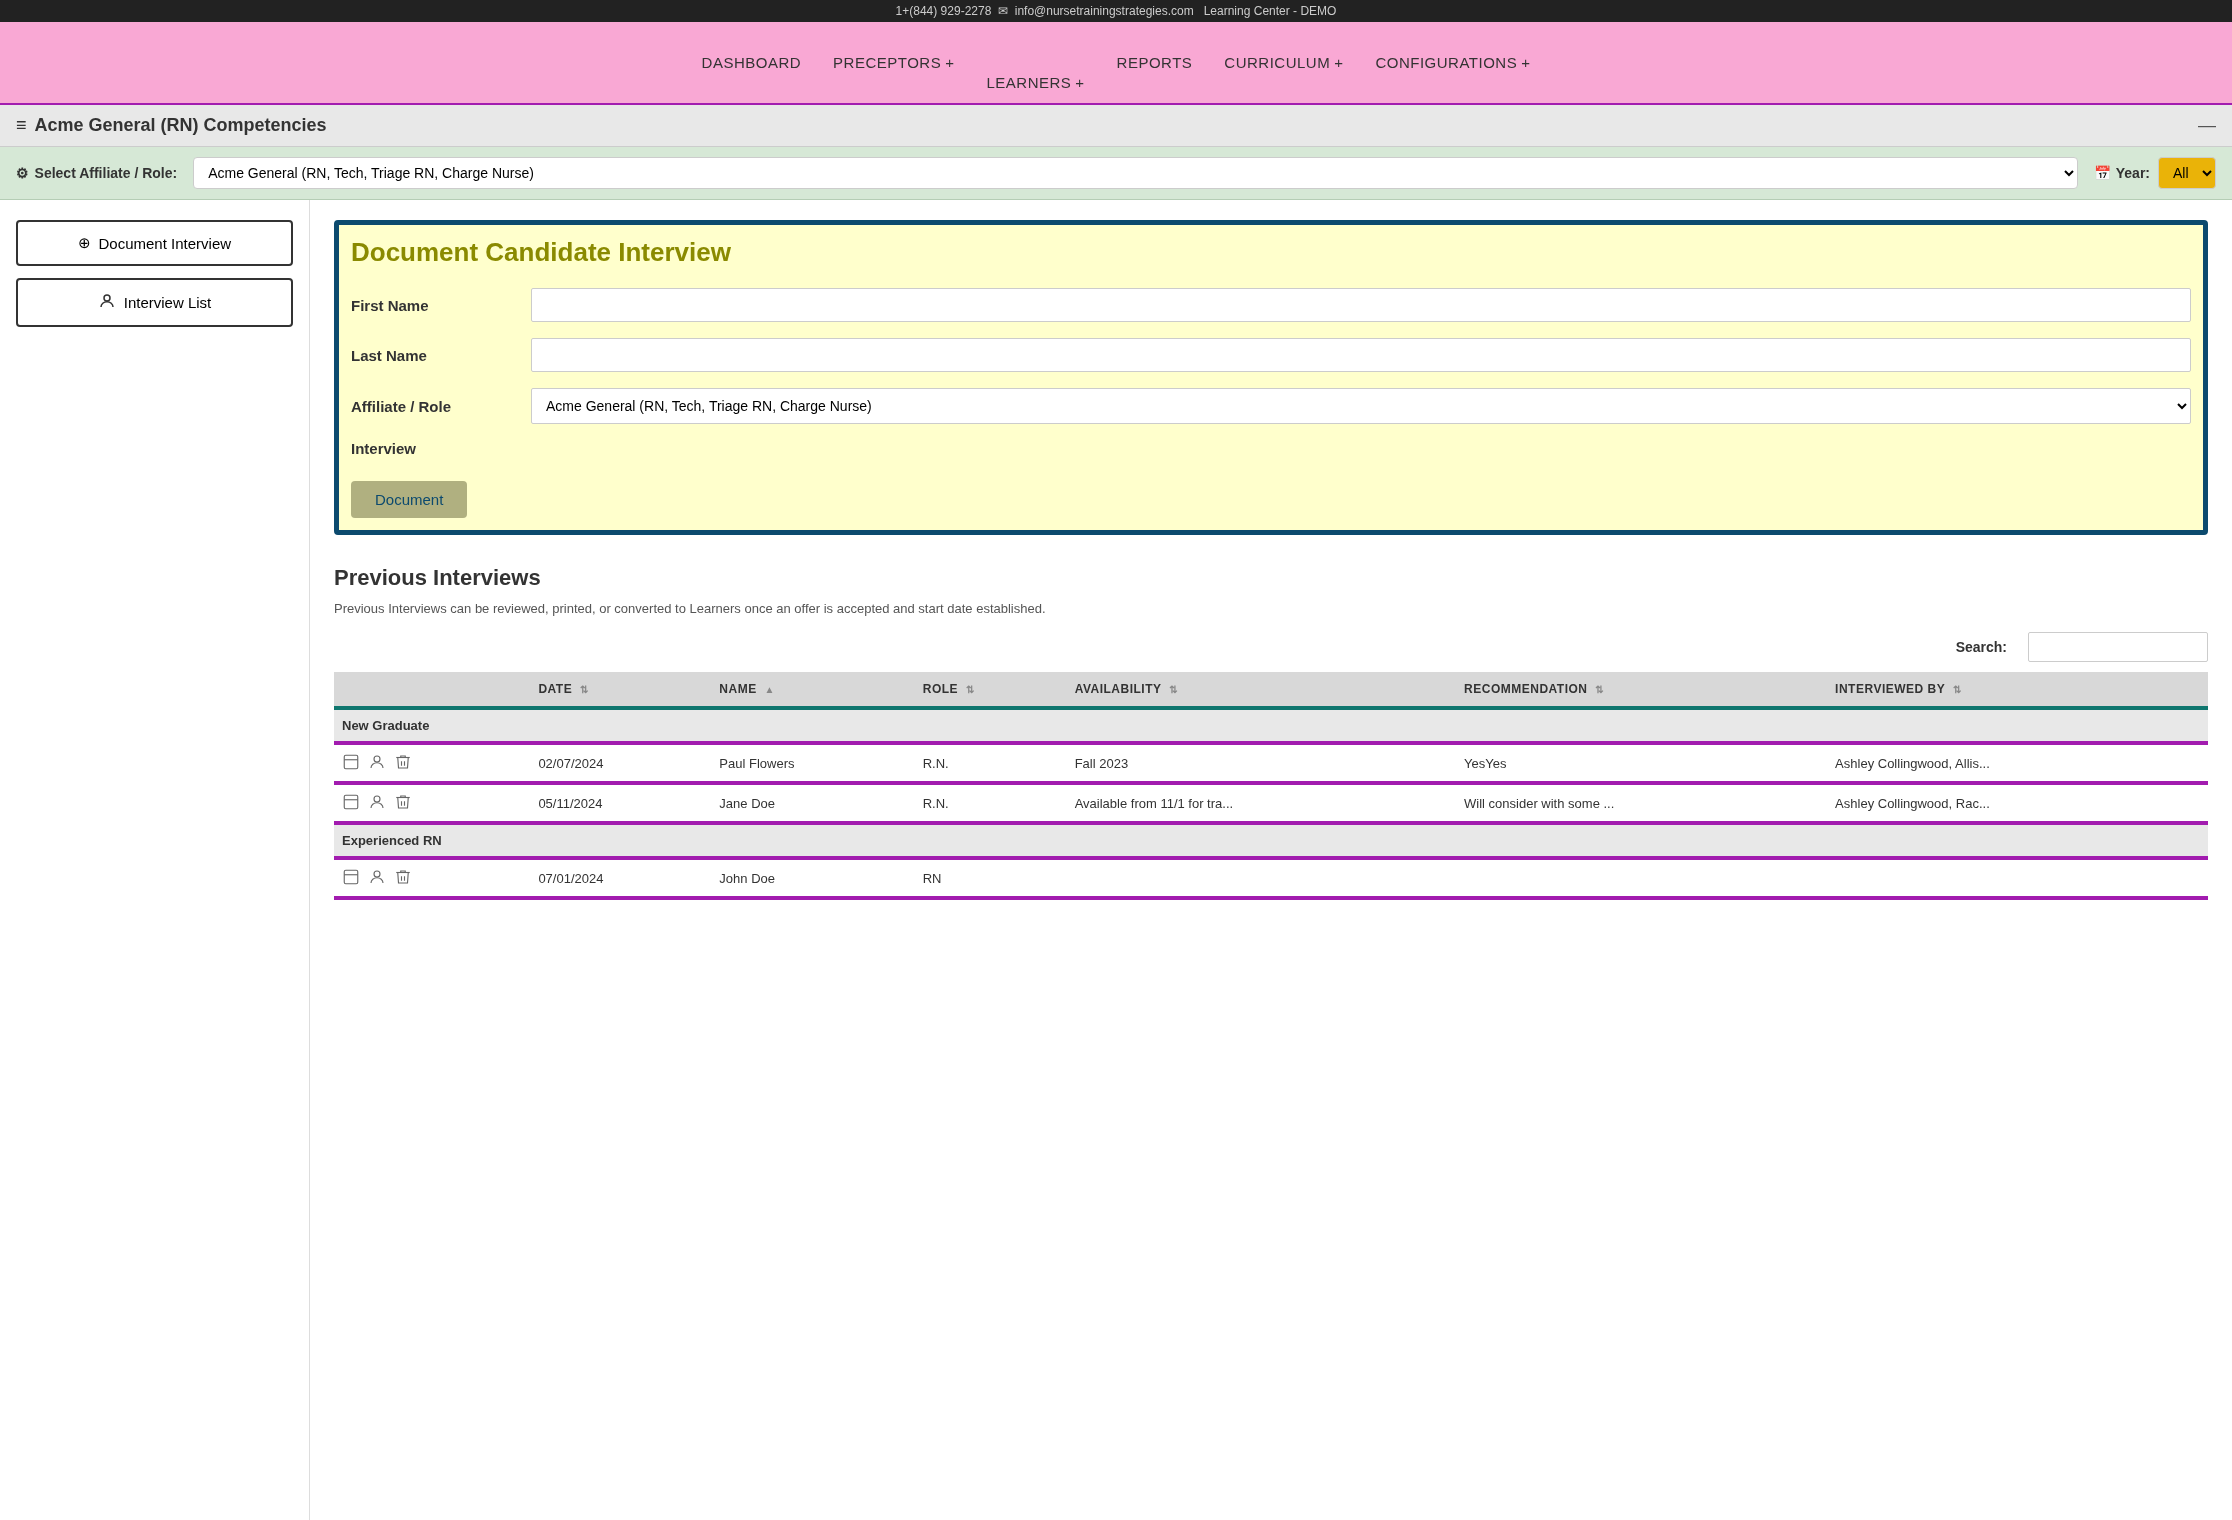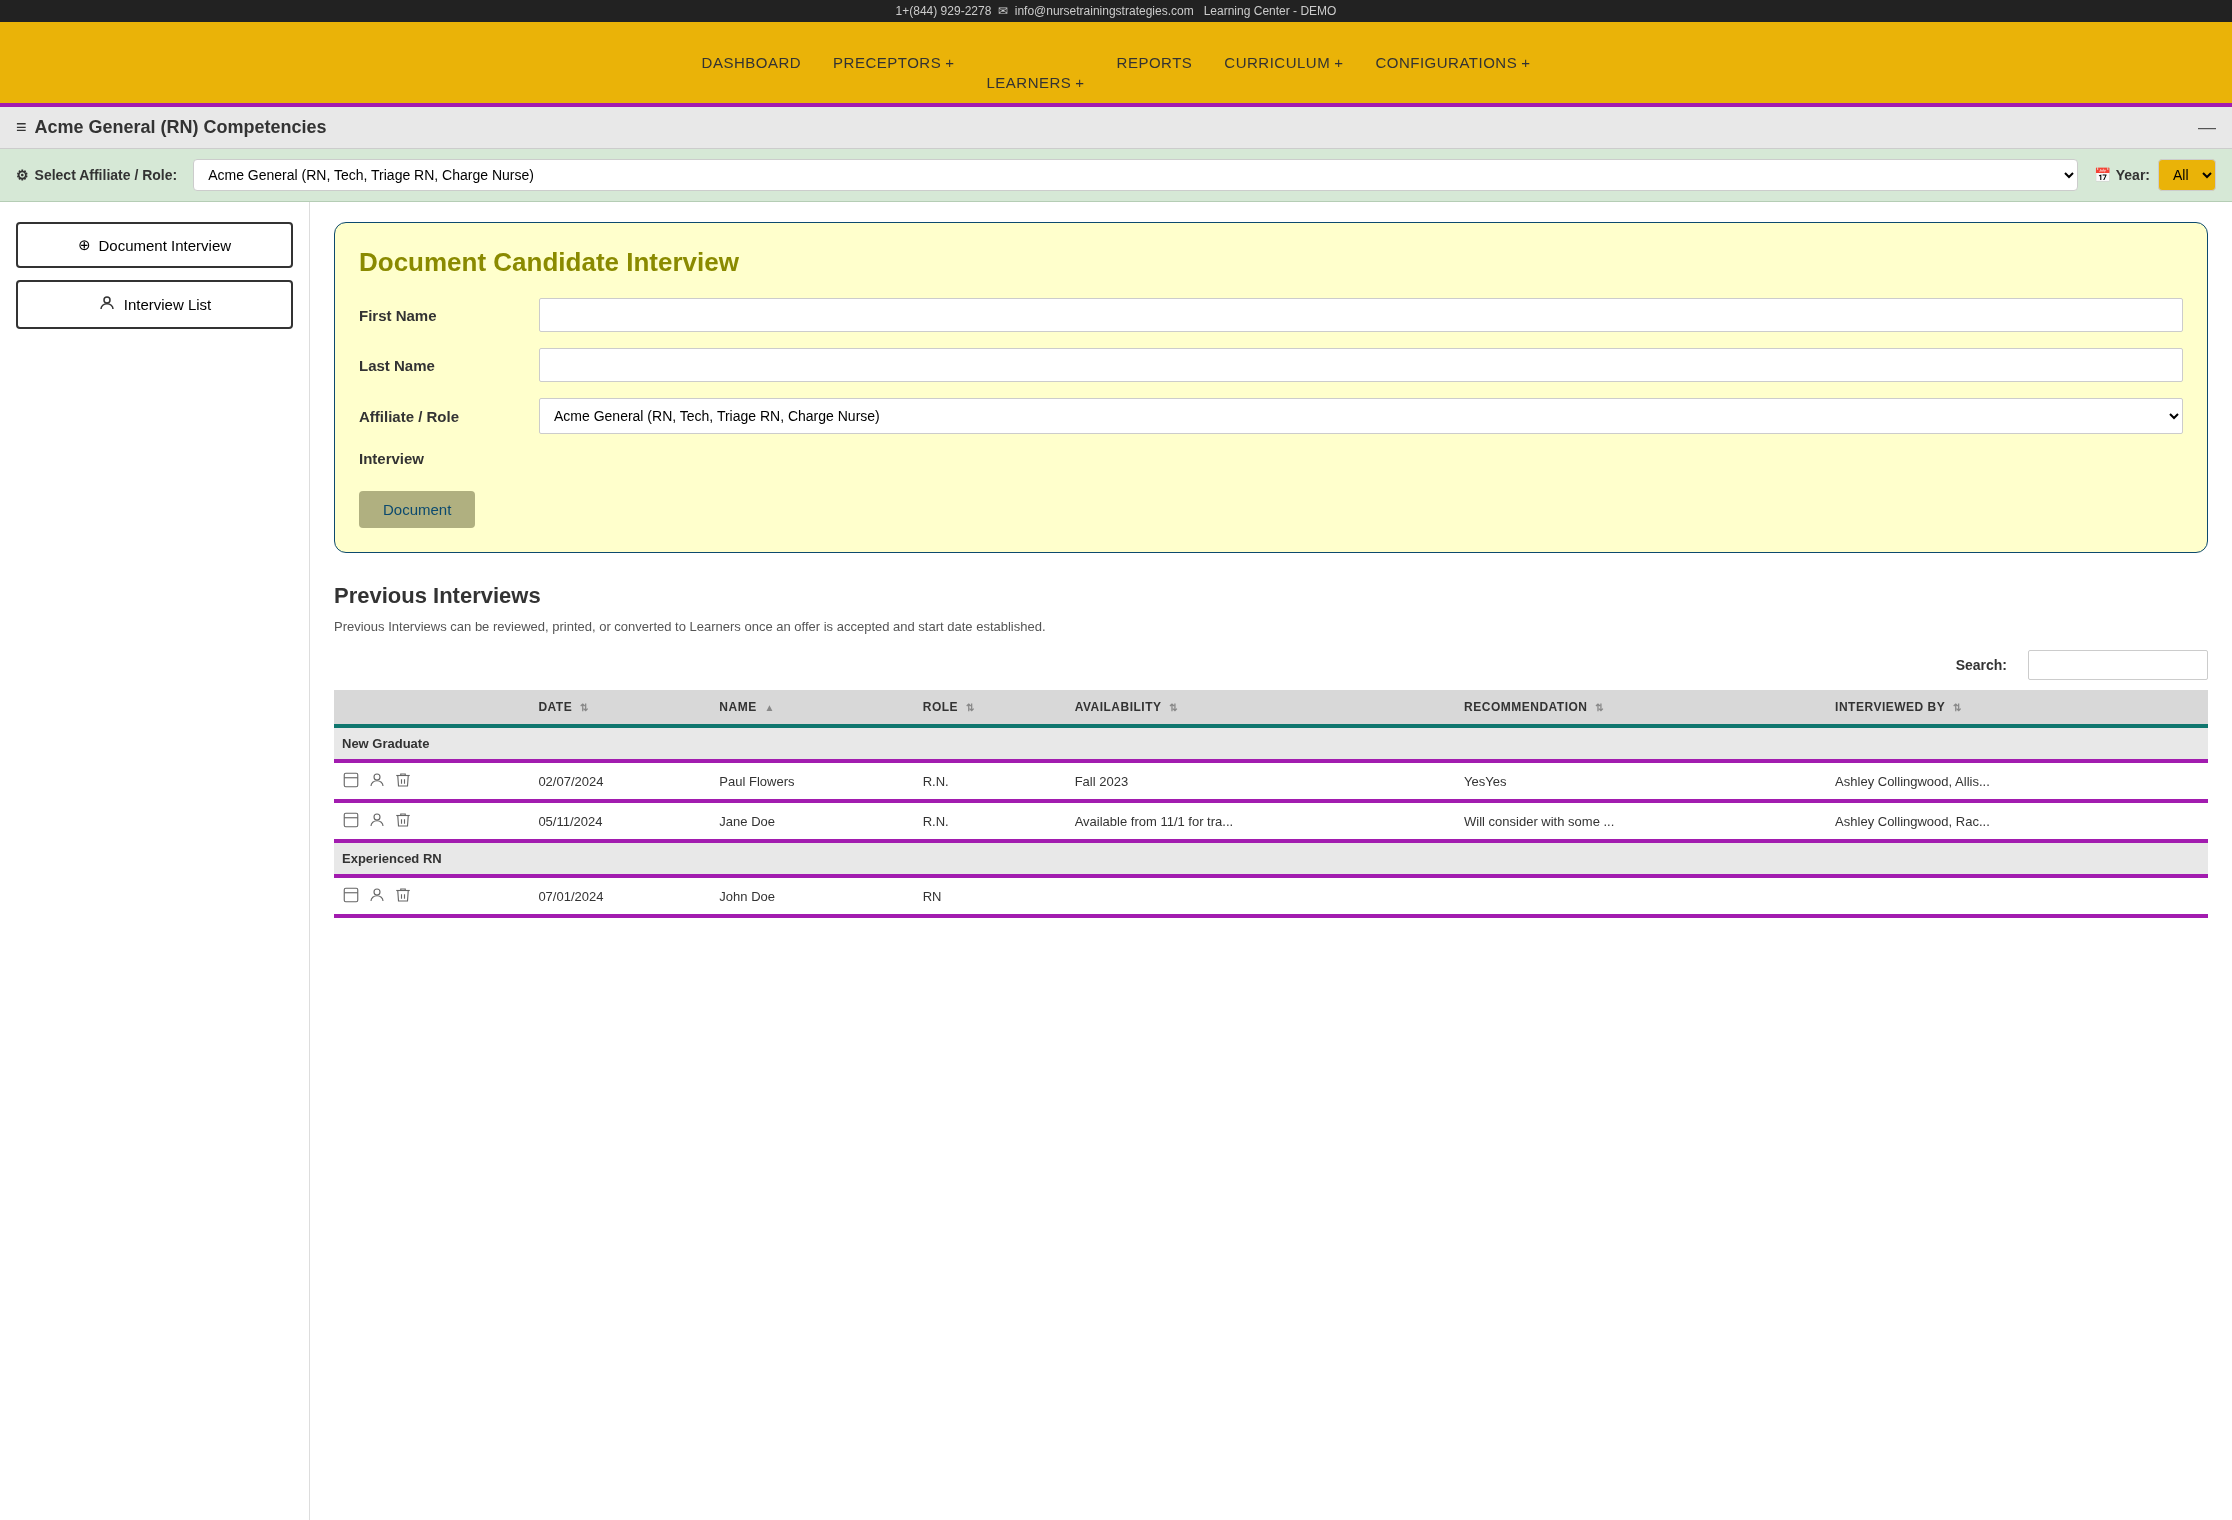--- a/index.html
+++ b/index.html
@@ -14,22 +14,22 @@
       padding: 4px 4px;
     }
 
     
     .nav {
       display: flex;
       align-items: center;
       justify-content: center;
       gap: 32px;
       padding: 12px 24px;
-      border-bottom: 4px solid #a21caf;
-      background: #eab308;
+      border-bottom: 2px solid #a21caf;
+      background: #f9a8d4;
     }
     .nav-item {
       font-size: 15px;
       font-weight: 500;
       color: #333;
       cursor: pointer;
       letter-spacing: 0.5px;
       text-decoration: none;
       display: flex;
       align-items: center;
@@ -138,23 +138,23 @@
     
     .content-area {
       flex: 1;
       padding: 20px 24px;
       background: #fff;
     }
 
     
     .form-section {
       background: #ffffcc;
-      border: 1px solid #0c4a6e;
-      border-radius: 12px;
-      padding: 24px;
+      border: 5px solid #0c4a6e;
+      border-radius: 4px;
+      padding: 12px;
       margin-bottom: 30px;
     }
     .form-title {
       font-size: 26px;
       font-weight: 600;
       color: #8a8a00;
       margin-bottom: 20px;
     }
     .form-row {
       display: flex;

